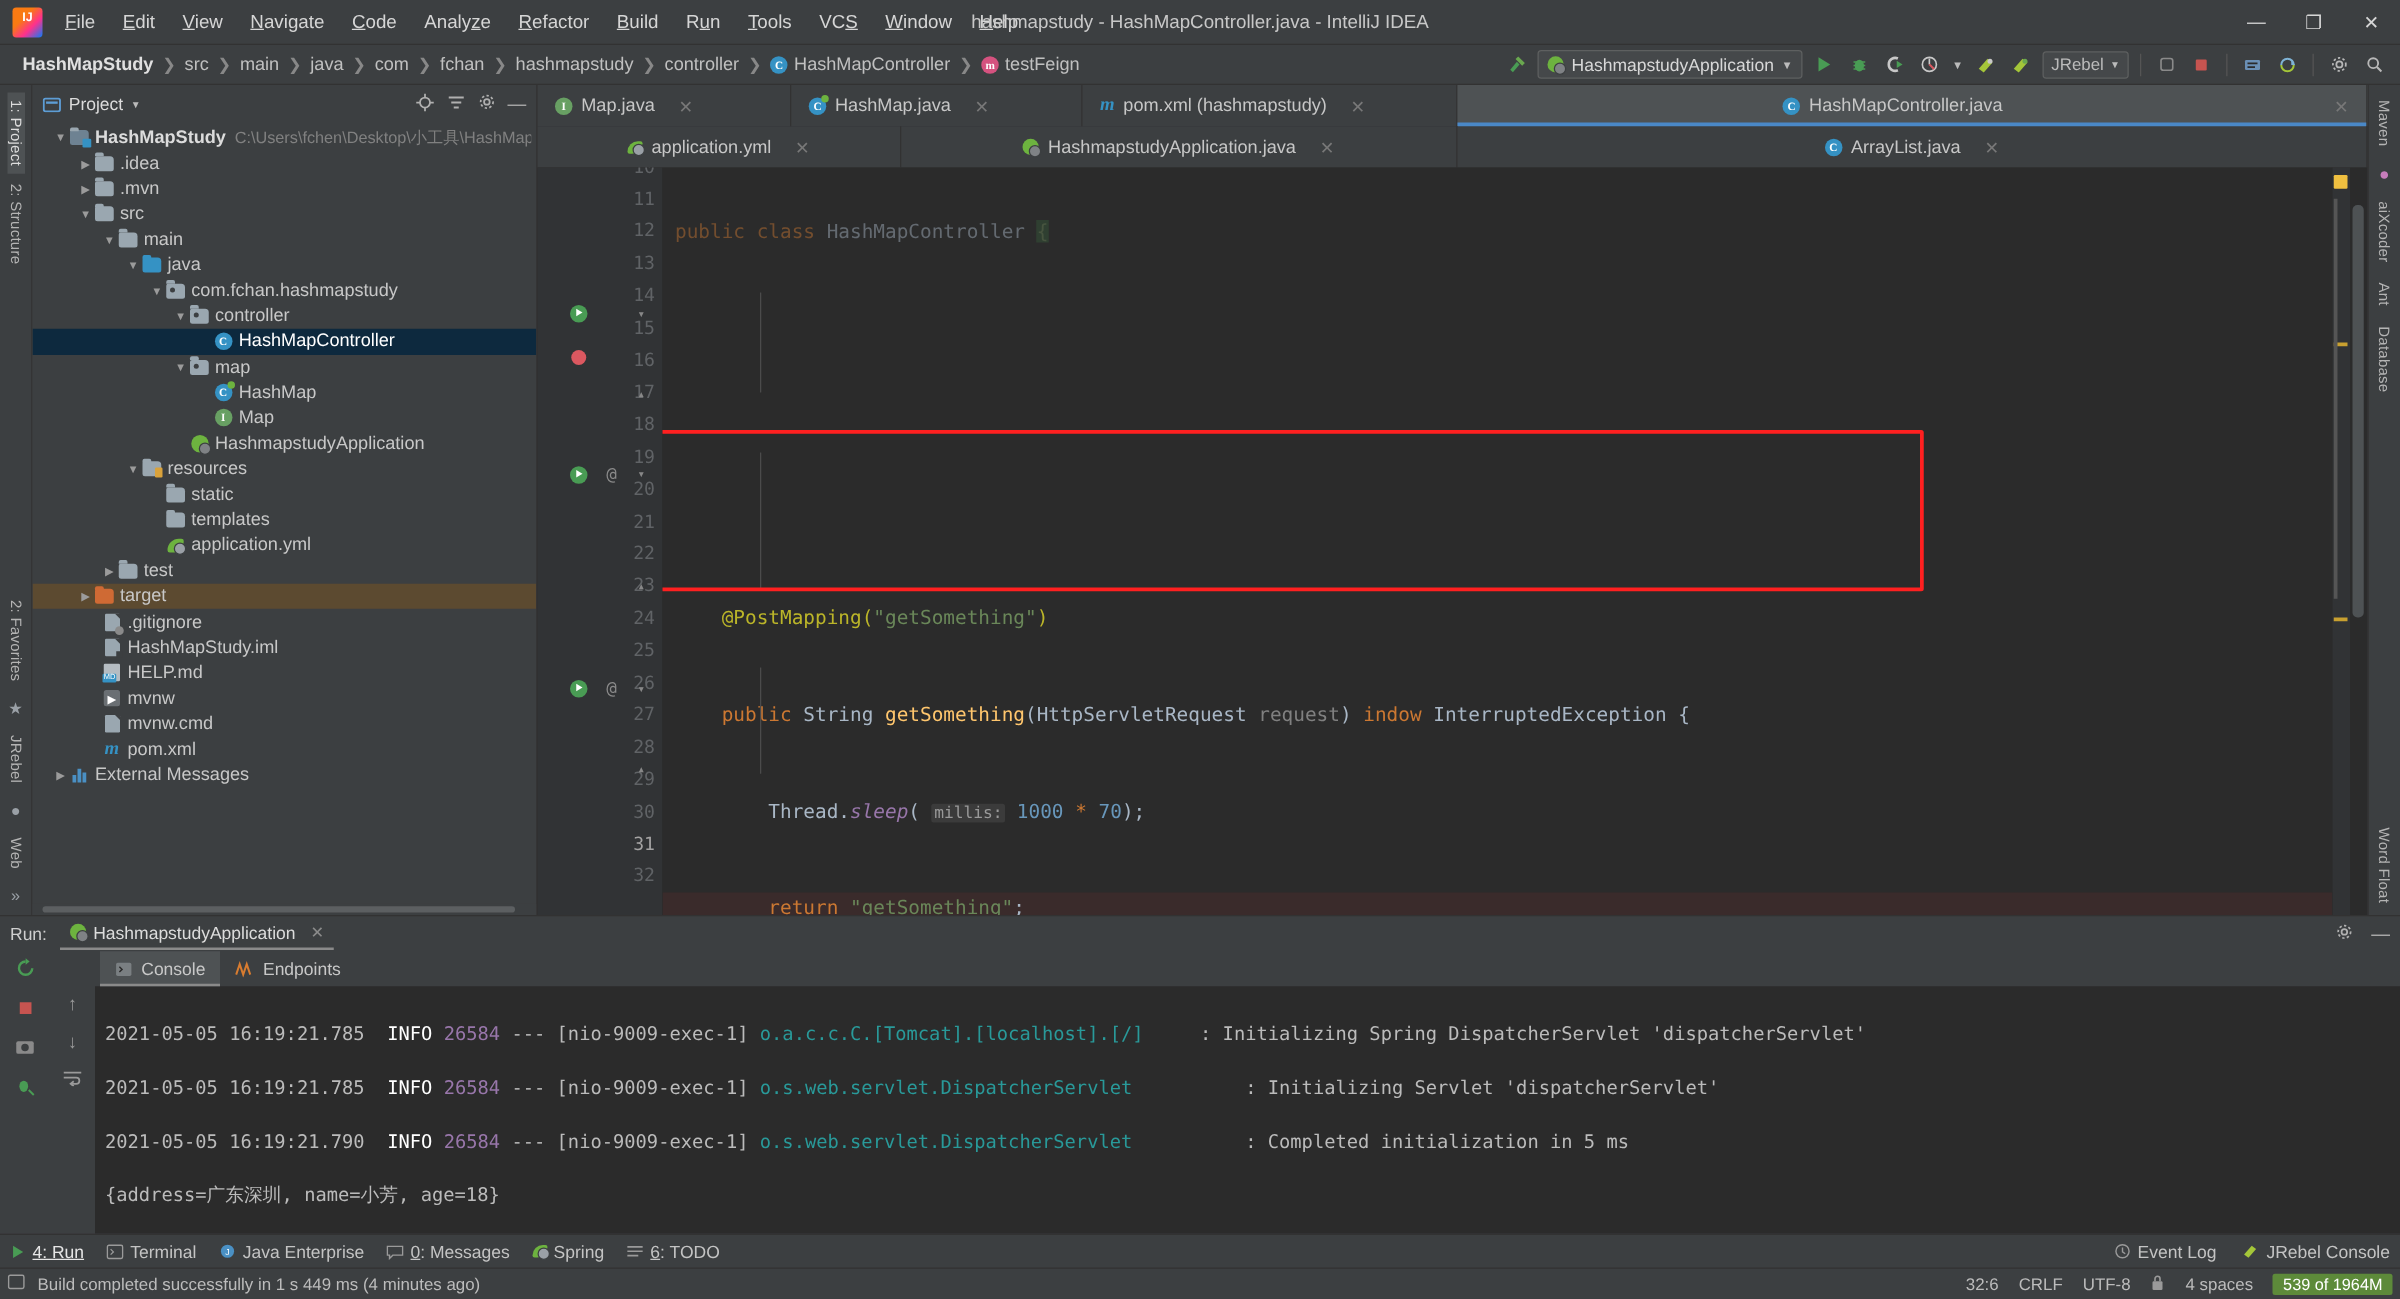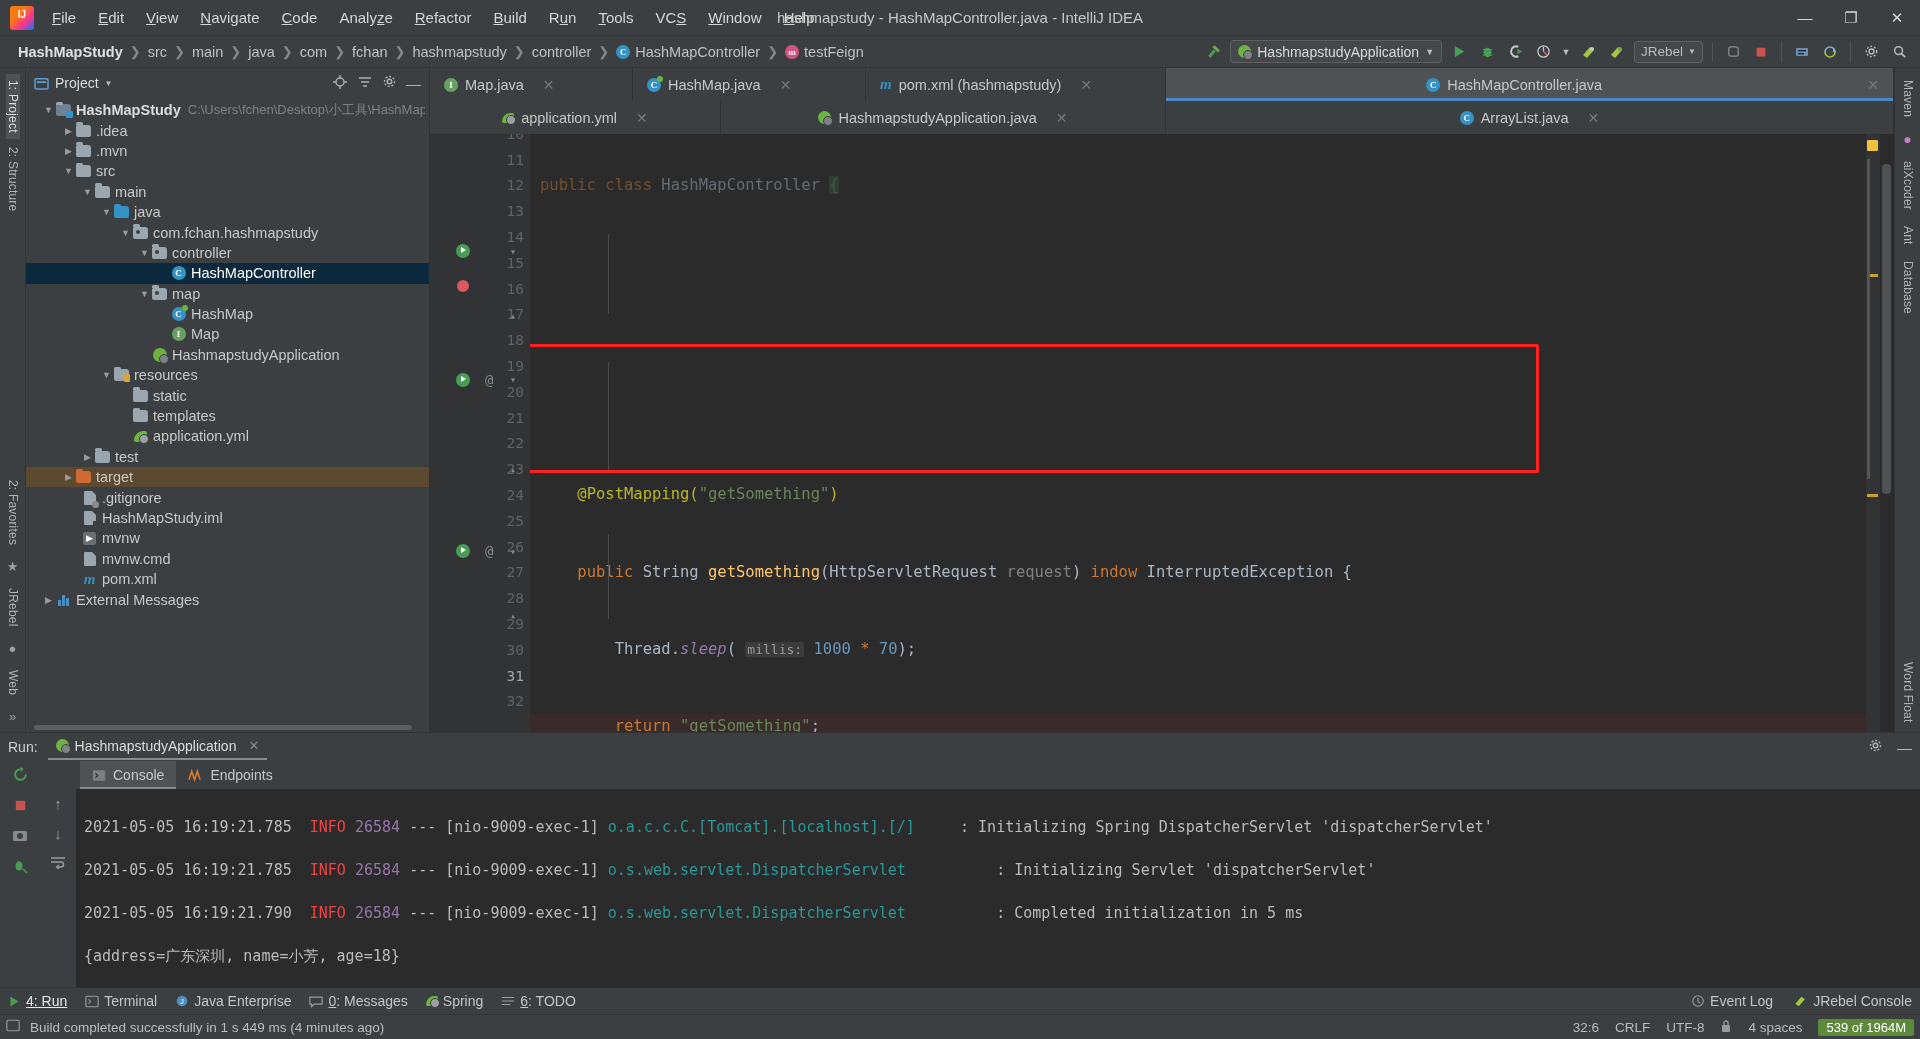--- a/index.html
+++ b/index.html
@@ -136,21 +136,21 @@
   .run-body{ flex:1; display:flex; min-height:0;}
   .run-rail{ width:40px; flex:none; display:flex; flex-direction:column; align-items:center; gap:11px; padding-top:5px;}
   .run-rail2{ width:36px; flex:none; display:flex; flex-direction:column; align-items:center; gap:13px; padding-top:34px;}
   .console-wrap{ flex:1; display:flex; flex-direction:column; min-width:0;}
   .ctabs{ height:28px; display:flex; align-items:stretch; gap:0; flex:none; padding-left:4px;}
   .ctab{ display:flex; align-items:center; gap:7px; padding:0 12px; font-size:14px; color:#c8c8c8; position:relative;}
   .ctab.active{ background:#4e5254;text-align:center;}
   .ctab.active:after{content:"";position:absolute;left:0;right:0;bottom:0;height:2px;background:#8a8a8a;}
   .console{ flex:1; background:#2b2b2b; font-family:"DejaVu Sans Mono",monospace;
      font-size:15px; line-height:21.5px; padding:6px 0 0 8px; overflow:hidden; white-space:pre;}
-  .lg{color:#bbbbbb;} .li{color:#ef4444;} .lp{color:#9876aa;} .lc{color:#299999;}
+  .lg{color:#bbbbbb;} .li{color:#ffffff;} .lp{color:#9876aa;} .lc{color:#299999;}
 
   
   .toolbar-bot{ height:27px; background:#3c3f41; border-top:1px solid #323232; flex:none;
      display:flex; align-items:center; padding:0 8px; gap:18px; font-size:14px; color:#c4c4c4;}
   .tbi{ display:flex; align-items:center; gap:5px;}
   .tbi.sel{ color:#e6e6e6;}
   .tb-right{ margin-left:auto; display:flex; gap:20px; align-items:center;}
   .statusbar{ height:25px; background:#3c3f41; flex:none; display:flex; align-items:center;
      padding:0 6px; gap:10px; font-size:13.5px; color:#bcbcbc; border-top:1px solid #323232;}
   .st-right{ margin-left:auto; display:flex; gap:16px; align-items:center;}
@@ -518,20 +518,26 @@
 
         <div class="trow" style="padding-left:55px">
           <span class="ticon">
               <span class="fileico" style="position:relative">
                 <i style="position:absolute;right:-2px;bottom:-1px;width:5px;height:5px;background:#3c3f41;"></i>
               </span>
             </span>
           <span class="tlabel">HashMapStudy.iml</span>
         </div>
 
+        <div class="trow" style="padding-left:55px">
+          <span class="ticon">
+              <span class="mdico"></span>
+            </span>
+          <span class="tlabel">HELP.md</span>
+        </div>
 
         <div class="trow" style="padding-left:55px">
           <span class="ticon">
               <span class="shell">▶</span>
             </span>
           <span class="tlabel">mvnw</span>
         </div>
 
         <div class="trow" style="padding-left:55px">
           <span class="ticon">

